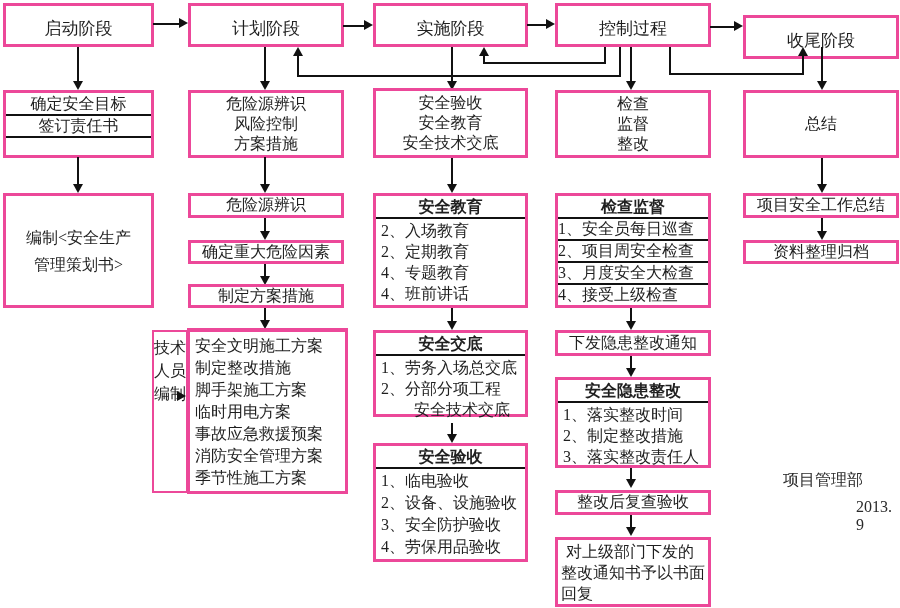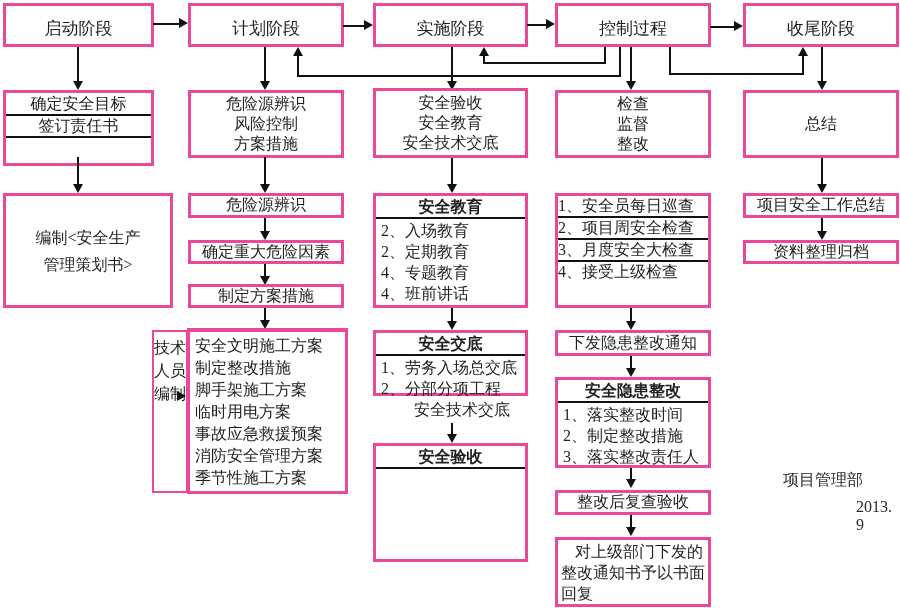--- a/index.html
+++ b/index.html
@@ -30,21 +30,21 @@
 </style>
 </head>
 <body>
 
 <div id="canvas">
 
   <div class="box phase" style="left:3px;top:3px;width:151px;height:44px">启动阶段</div>
   <div class="box phase" style="left:188px;top:3px;width:156px;height:44px">计划阶段</div>
   <div class="box phase" style="left:373px;top:3px;width:155px;height:44px">实施阶段</div>
   <div class="box phase" style="left:555px;top:3px;width:156px;height:44px">控制过程</div>
-  <div class="box phase" style="left:743px;top:3px;width:156px;height:44px">收尾阶段</div>
+  <div class="box phase" style="left:743px;top:15px;width:156px;height:44px">收尾阶段</div>
 
   <div class="hl" style="left:153px;top:23px;width:27px"></div>
   <div class="ah ah-r" style="left:179px;top:18px"></div>
   <div class="hl" style="left:343px;top:25px;width:22px"></div>
   <div class="ah ah-r" style="left:364px;top:20px"></div>
   <div class="hl" style="left:527px;top:24px;width:20px"></div>
   <div class="ah ah-r" style="left:546px;top:19px"></div>
   <div class="hl" style="left:710px;top:26px;width:25px"></div>
   <div class="ah ah-r" style="left:734px;top:21px"></div>
 
@@ -67,28 +67,28 @@
   <div class="vl" style="left:604px;top:47px;height:17px"></div>
   <div class="hl" style="left:483px;top:62px;width:123px"></div>
   <div class="vl" style="left:483px;top:55px;height:9px"></div>
   <div class="ah ah-u" style="left:479px;top:47px"></div>
 
   <div class="vl" style="left:669px;top:47px;height:28px"></div>
   <div class="hl" style="left:669px;top:73px;width:135px"></div>
   <div class="vl" style="left:802px;top:55px;height:20px"></div>
   <div class="ah ah-u" style="left:798px;top:47px"></div>
 
-  <div class="box rows" style="left:3px;top:90px;width:151px;height:76px;padding-top:1px">
+  <div class="box rows" style="left:3px;top:90px;width:151px;height:68px;padding-top:1px">
     <div>确定安全目标</div>
     <div>签订责任书</div>
     <div class="norule"></div>
   </div>
   <div class="vl" style="left:77px;top:157px;height:28px"></div>
   <div class="ah ah-d" style="left:73px;top:184px"></div>
-  <div class="box ctr" style="left:3px;top:193px;width:170px;height:115px;line-height:27px">
+  <div class="box ctr" style="left:3px;top:193px;width:151px;height:115px;line-height:27px">
     <div>
       <div>编制&lt;安全生产</div>
       <div>管理策划书&gt;</div>
     </div>
   </div>
 
   <div class="box stack" style="left:188px;top:90px;width:156px;height:68px">
     <div>危险源辨识</div>
     <div>风险控制</div>
     <div>方案措施</div>
@@ -128,40 +128,47 @@
     <div class="title">安全教育</div>
     <div class="items">
       <div>2、入场教育</div>
       <div>2、定期教育</div>
       <div>4、专题教育</div>
       <div>4、班前讲话</div>
     </div>
   </div>
   <div class="vl" style="left:451px;top:308px;height:14px"></div>
   <div class="ah ah-d" style="left:447px;top:321px"></div>
-  <div class="box" style="left:373px;top:330px;width:155px;height:66px">
+  <div class="box" style="left:373px;top:330px;width:155px;height:87px">
     <div class="title">安全交底</div>
     <div class="items">
       <div>1、劳务入场总交底</div>
       <div>2、分部分项工程</div>
       <div class="indent">安全技术交底</div>
     </div>
   </div>
   <div class="vl" style="left:451px;top:423px;height:12px"></div>
   <div class="ah ah-d" style="left:447px;top:434px"></div>
   <div class="box" style="left:373px;top:443px;width:155px;height:119px">
     <div class="title">安全验收</div>
+    <div class="items">
+      <div style="line-height:22px">1、临电验收</div>
+      <div style="line-height:22px">2、设备、设施验收</div>
+      <div style="line-height:22px">3、安全防护验收</div>
+      <div style="line-height:22px">4、劳保用品验收</div>
+    </div>
   </div>
 
   <div class="box stack" style="left:555px;top:90px;width:156px;height:68px">
     <div>检查</div>
     <div>监督</div>
     <div>整改</div>
   </div>
   <div class="box" style="left:555px;top:193px;width:156px;height:115px">
+    <div class="title">检查监督</div>
     <div class="insp">
       <div>1、安全员每日巡查</div>
       <div>2、项目周安全检查</div>
       <div>3、月度安全大检查</div>
       <div class="norule">4、接受上级检查</div>
     </div>
   </div>
   <div class="vl" style="left:630px;top:308px;height:14px"></div>
   <div class="ah ah-d" style="left:626px;top:321px"></div>
   <div class="box ctr" style="left:555px;top:330px;width:156px;height:26px">下发隐患整改通知</div>
@@ -174,21 +181,21 @@
       <div>2、制定整改措施</div>
       <div>3、落实整改责任人</div>
     </div>
   </div>
   <div class="vl" style="left:630px;top:468px;height:12px"></div>
   <div class="ah ah-d" style="left:626px;top:479px"></div>
   <div class="box ctr" style="left:555px;top:490px;width:156px;height:25px">整改后复查验收</div>
   <div class="vl" style="left:630px;top:515px;height:13px"></div>
   <div class="ah ah-d" style="left:626px;top:527px"></div>
   <div class="box" style="left:555px;top:537px;width:156px;height:70px;padding-top:1px">
-    <div style="line-height:21px;padding-left:17px">对上级部门下发的</div>
+    <div style="line-height:21px;padding-left:8px">对上级部门下发的</div>
     <div style="line-height:21px;padding-left:3px">整改通知书予以书面</div>
     <div style="line-height:21px;padding-left:3px">回复</div>
   </div>
 
   <div class="box ctr" style="left:743px;top:90px;width:156px;height:68px">总结</div>
   <div class="vl" style="left:821px;top:158px;height:27px"></div>
   <div class="ah ah-d" style="left:817px;top:184px"></div>
   <div class="box ctr" style="left:743px;top:193px;width:156px;height:25px">项目安全工作总结</div>
   <div class="vl" style="left:821px;top:218px;height:14px"></div>
   <div class="ah ah-d" style="left:817px;top:231px"></div>

